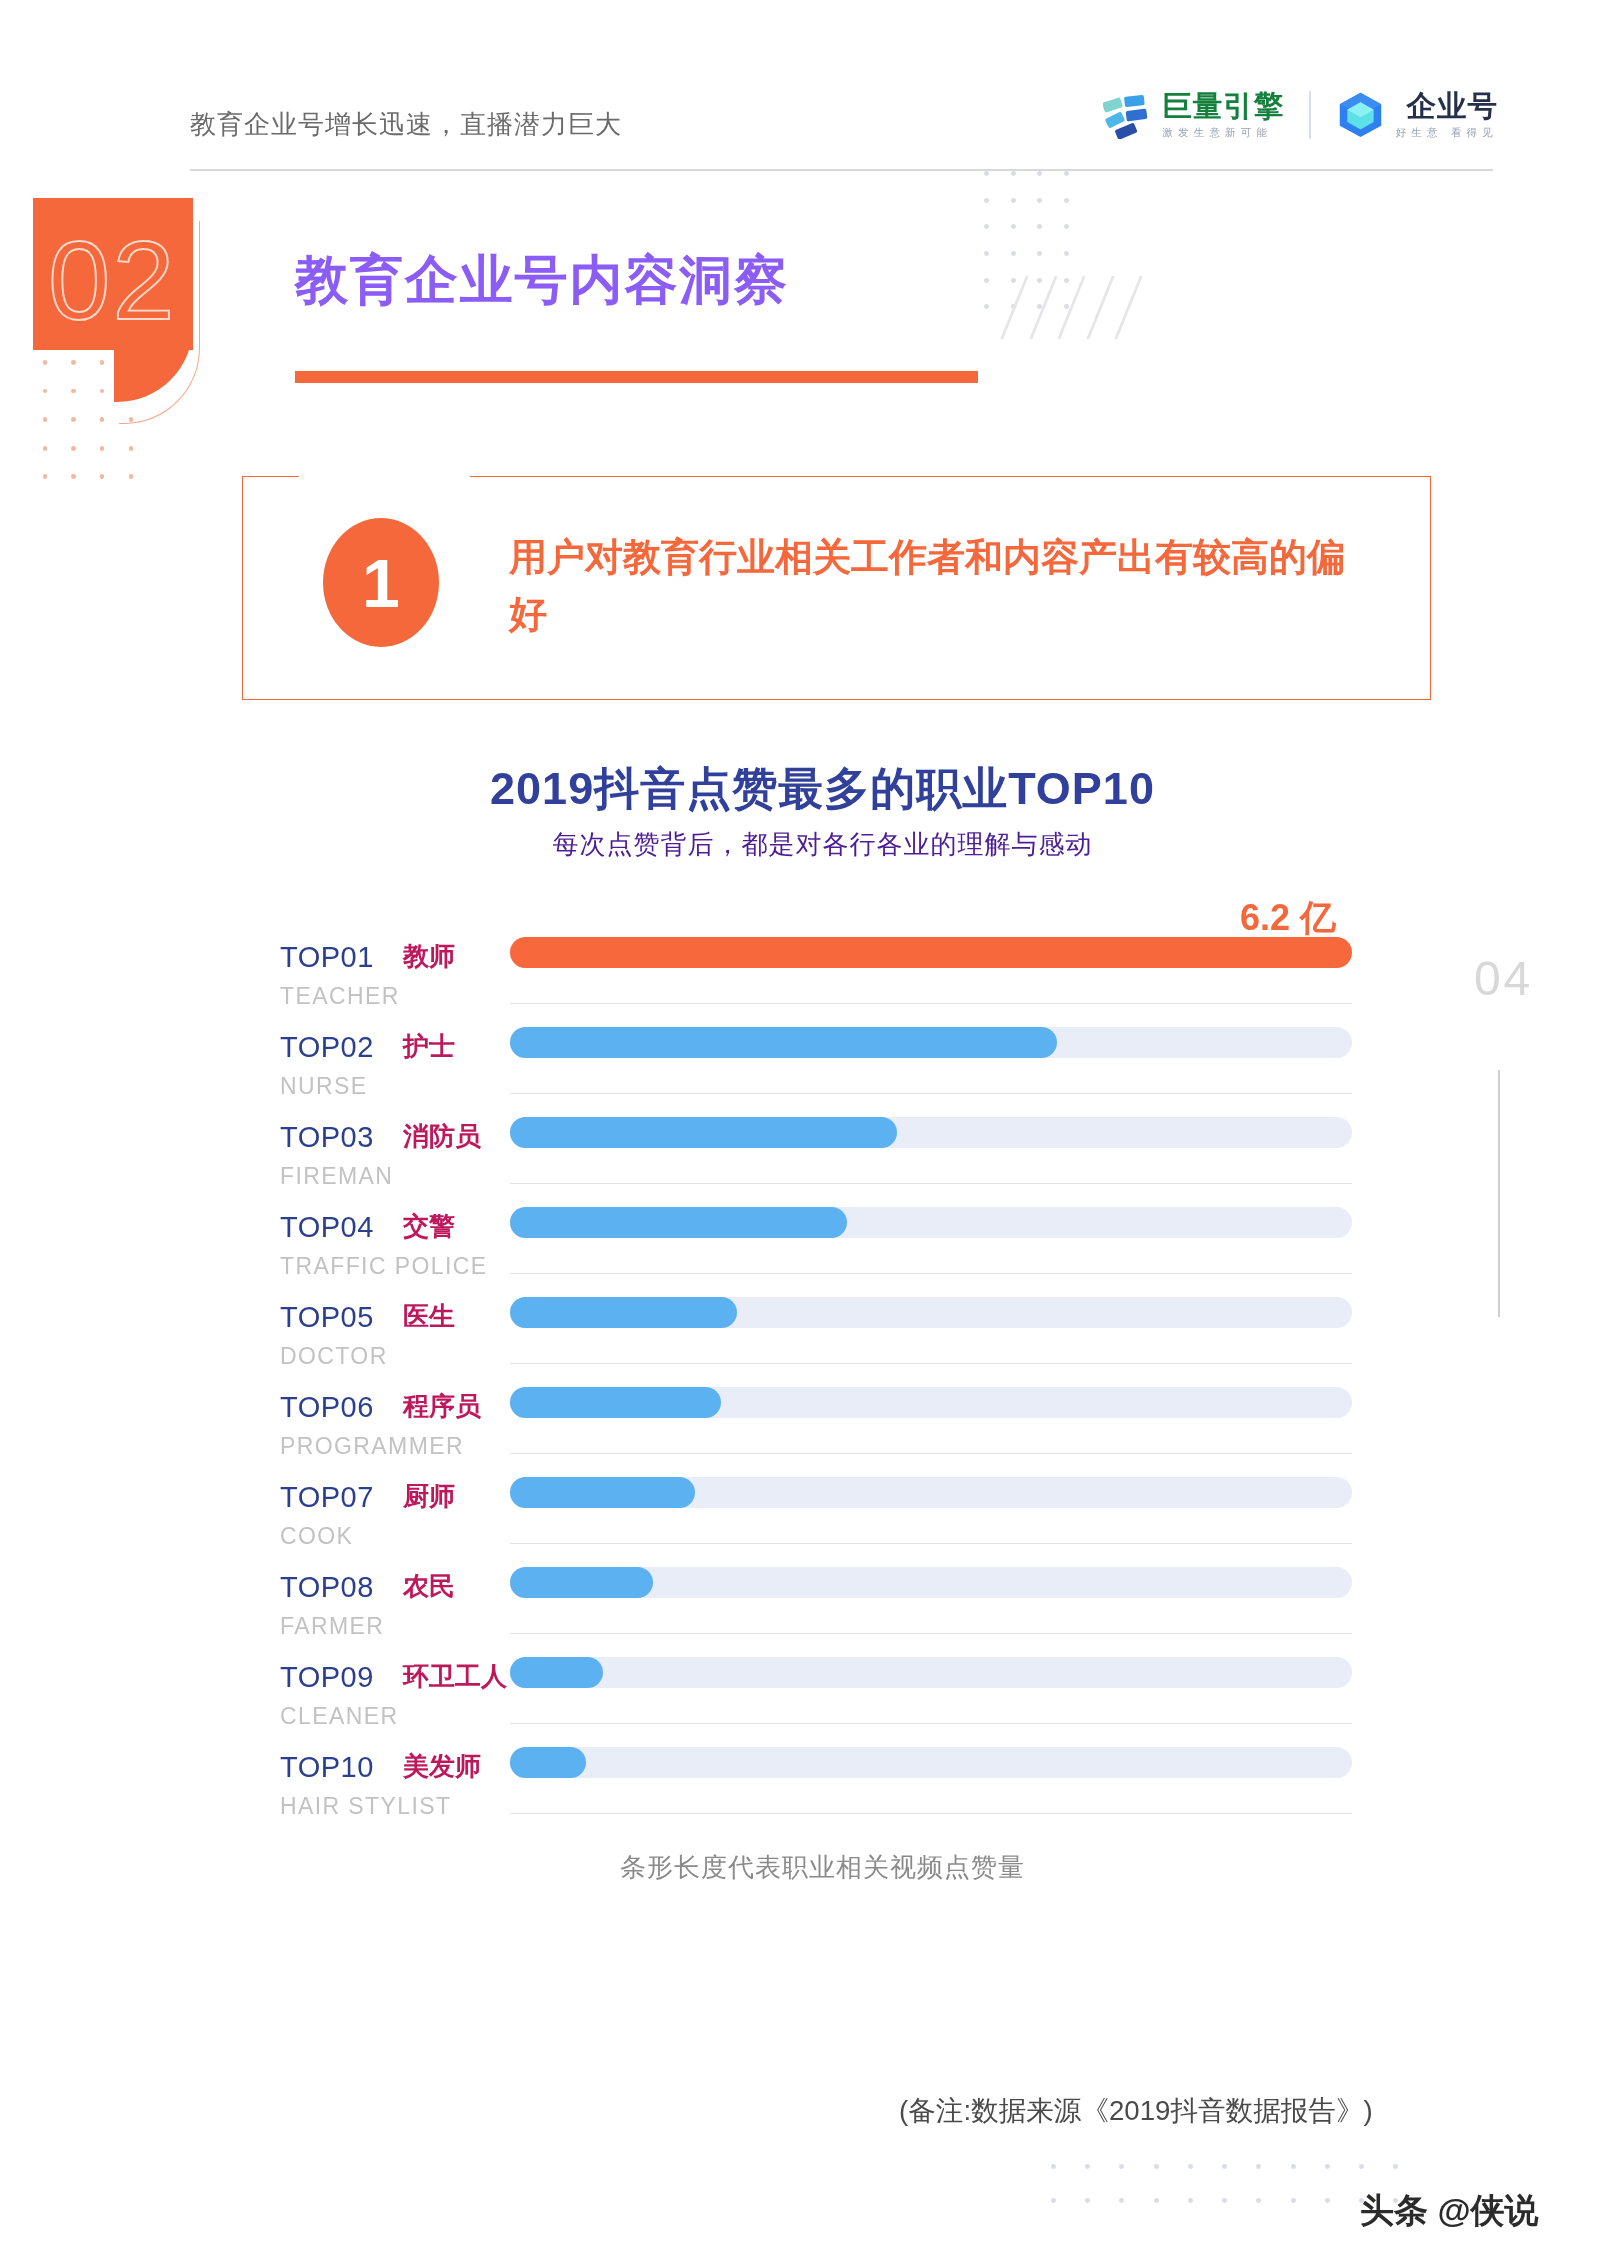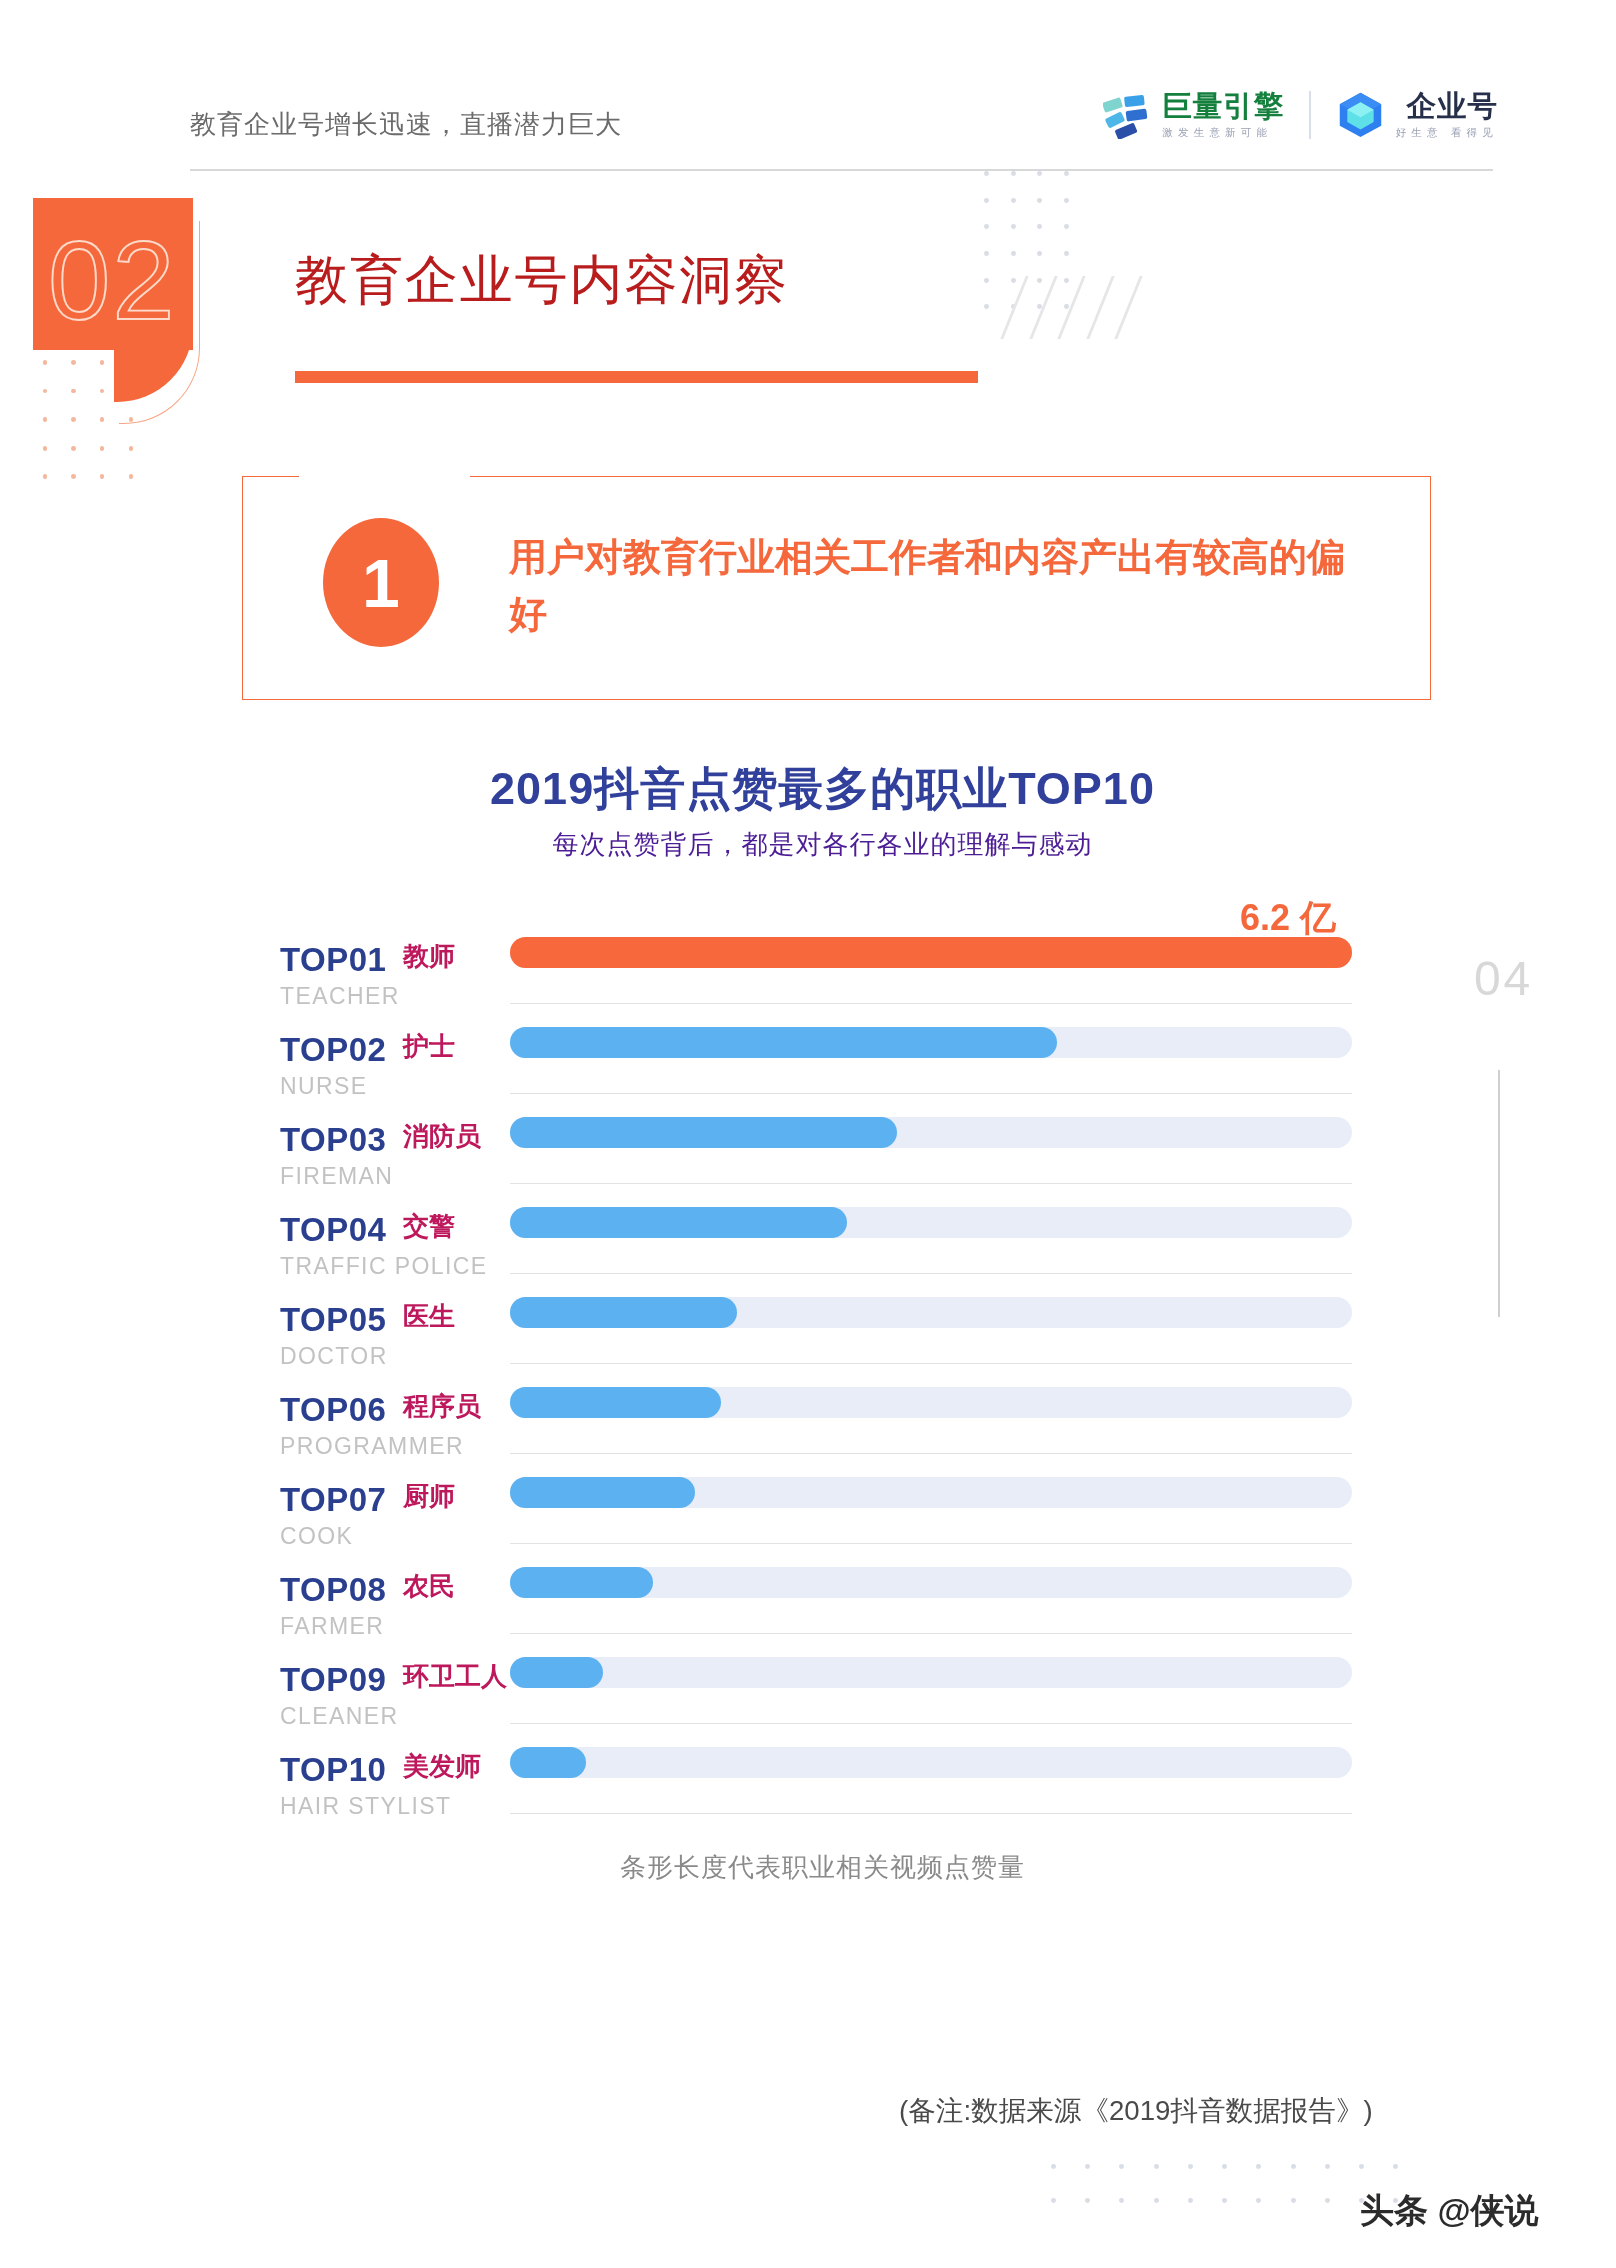--- a/index.html
+++ b/index.html
@@ -50,21 +50,21 @@
     border-right:1.9px solid #f6a585;border-bottom:1.9px solid #f6a585;
     border-bottom-right-radius:76px;
   }
   .sec-num{
     position:absolute;left:34px;top:219px;width:162px;height:124px;
     font-size:112px;line-height:124px;font-weight:300;letter-spacing:1.9px;
     color:transparent;-webkit-text-stroke:1.9px #ffd9c9;
   }
   .sec-title{
     position:absolute;left:281px;top:245px;
-    font-size:53px;font-weight:normal;color:#b91c1c;letter-spacing:1.9px;white-space:nowrap;
+    font-size:53px;font-weight:bold;color:#8b5cf6;letter-spacing:1.9px;white-space:nowrap;
   }
   .sec-underline{
     position:absolute;left:281px;top:371px;width:683px;height:12.4px;background:#f4683c;
   }
   .slashes{position:absolute;left:999px;top:276px;width:171px;height:67px;}
   .slashes i{
     position:absolute;top:0;width:2.9px;height:63px;background:#e6e6e6;
     transform:skewX(-22deg);display:block;
   }
 
@@ -97,21 +97,21 @@
   }
   .peak-label{
     position:absolute;left:1160px;top:894px;width:228px;text-align:center;
     font-size:36px;font-weight:bold;color:#f4683c;
   }
 
   .chart{position:absolute;left:266px;top:937px;width:1084px;}
   .row{position:relative;height:90px;}
   .row-labels{position:absolute;left:0;top:0;width:224px;}
   .rank{
-    position:absolute;left:0;top:3.8px;font-size:33px;font-weight:bold;color:#2b3f8f;
+    position:absolute;left:0;top:3.8px;font-size:29px;font-weight:normal;color:#2b3f8f;
     letter-spacing:0.5px;white-space:nowrap;
   }
   .occ{
     position:absolute;left:123px;top:1.9px;font-size:26px;font-weight:bold;color:#be185d;
     white-space:nowrap;
   }
   .occ-en{
     position:absolute;left:0;top:46px;font-size:23px;color:#c2c2c2;
     letter-spacing:1.4px;white-space:nowrap;
   }

